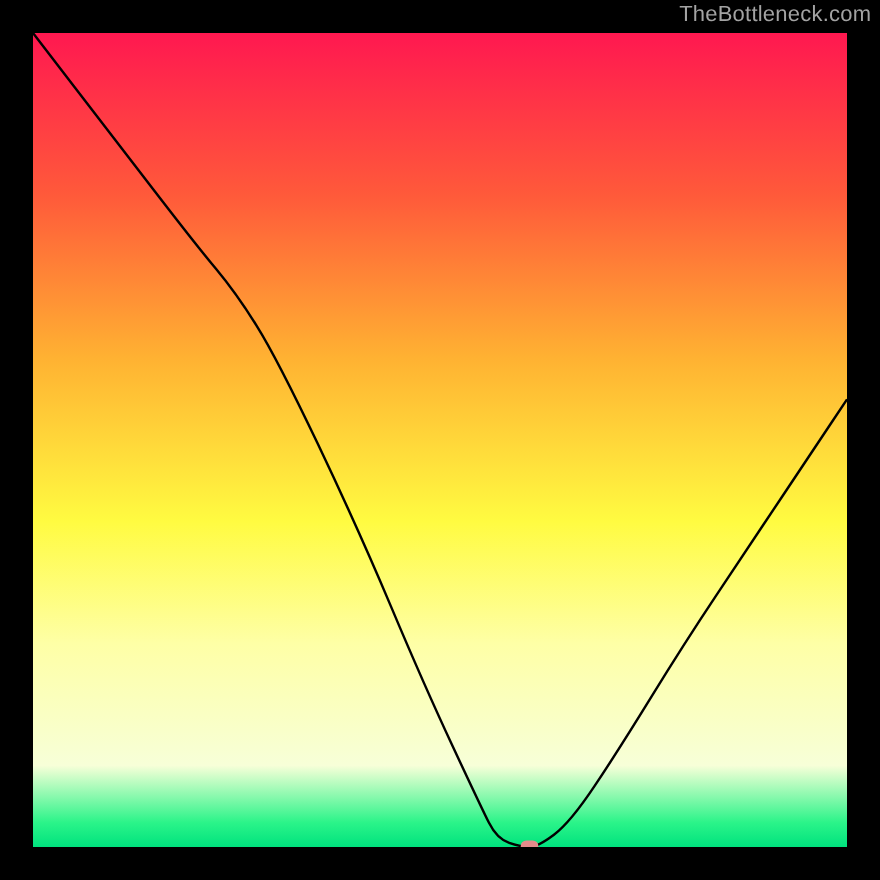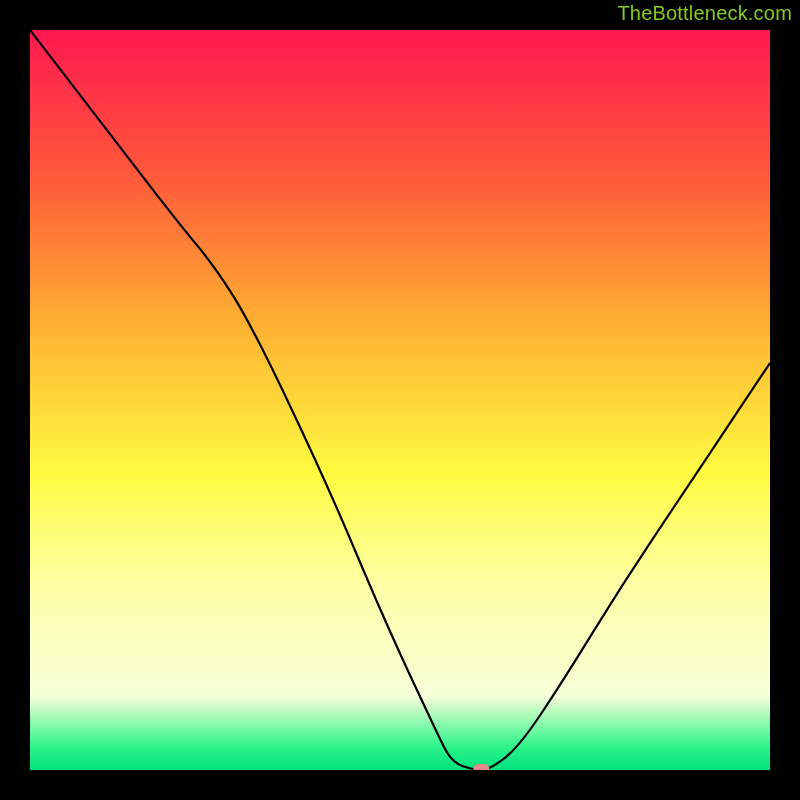--- a/index.html
+++ b/index.html
@@ -14,21 +14,21 @@
   .frame {
     position: relative;
     width: 800px;
     height: 800px;
     background: #000;
   }
   .watermark {
     position: absolute;
     top: 2px;
     right: 8px;
-    color: #84cc16;
+    color: #a3a3a3;
     font-size: 20px;
     font-weight: 400;
     letter-spacing: 0.2px;
   }
   .plot-area {
     position: absolute;
     left: 30px;
     top: 30px;
     width: 740px;
     height: 740px;

